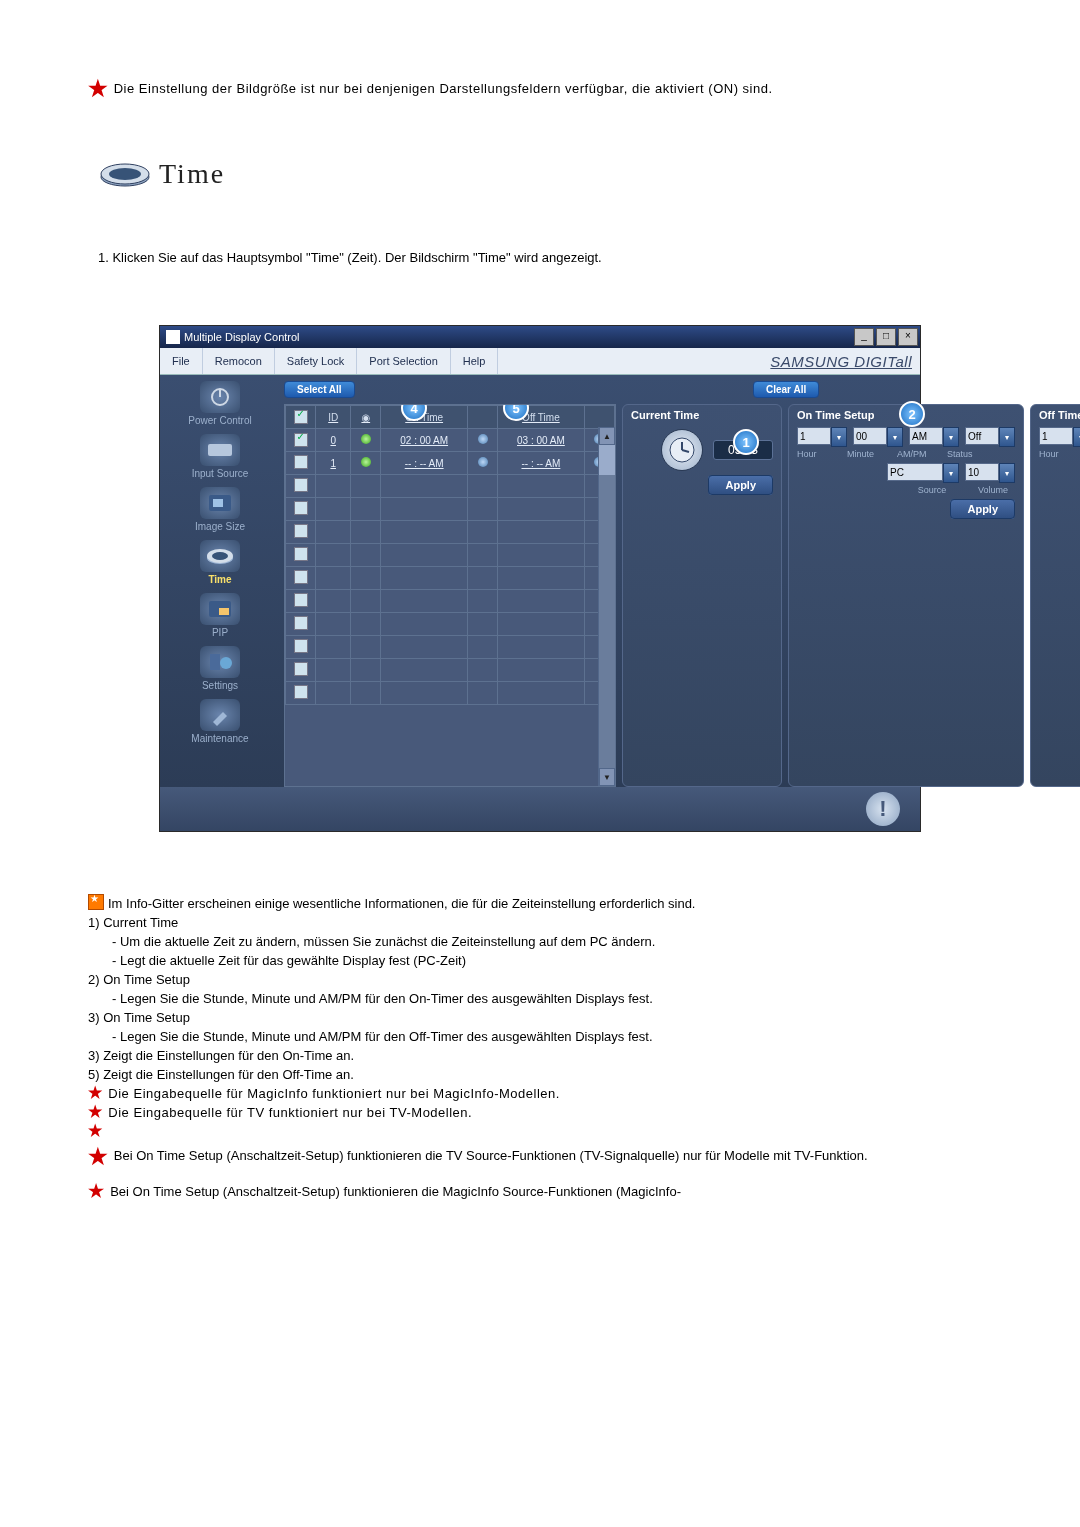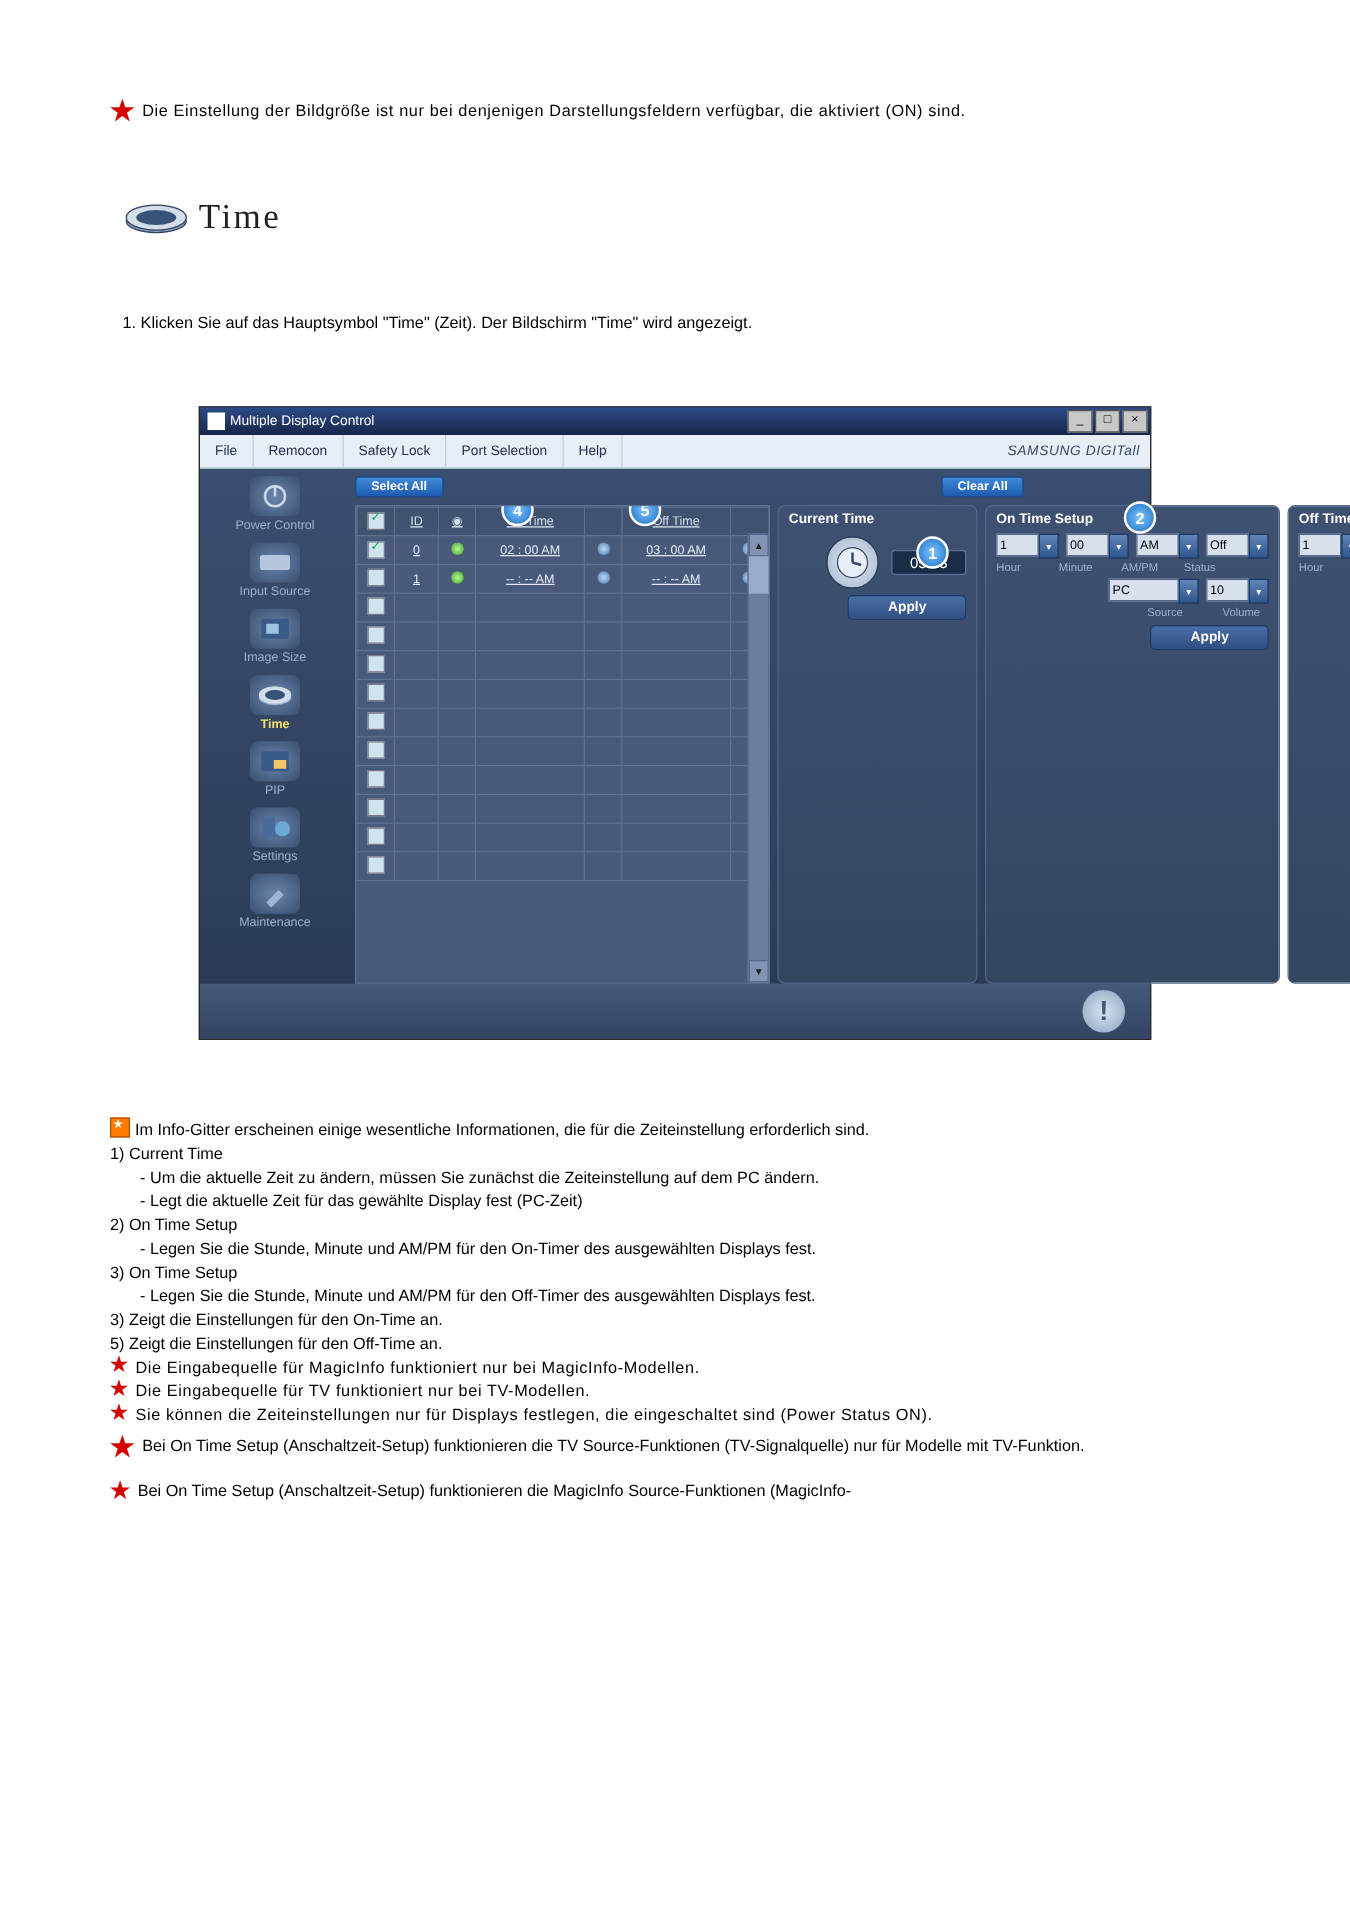--- a/index.html
+++ b/index.html
@@ -103,24 +103,25 @@
   }
   .menubar .mitem {
     padding: 0 12px;
     border-right: 1px solid #c0cde0;
     height: 100%;
     display: flex; align-items: center;
   }
   .brand {
     position: absolute;
     right: 8px;
-    font-size: 11px;
+    font-size: 15px;
     font-style: italic;
     color: #3a4a6a;
     letter-spacing: 0.5px;
+    text-decoration: underline;
   }
   .app-body {
     display: flex;
     background: linear-gradient(#3a4e70, #2c3c56);
     height: 412px;
   }
   .sidebar {
     width: 120px;
     flex-shrink: 0;
     padding-top: 6px;
@@ -220,21 +221,21 @@
     padding: 4px 8px 8px 8px;
     position:relative;
   }
   .panel-title {
     color:#fff;font-size:11px;font-weight:bold;margin-bottom:6px;
   }
   .clockrow{display:flex;align-items:center;gap:10px;margin:8px 0 6px 30px;}
   .clockface{width:40px;height:40px;border-radius:50%;background:radial-gradient(#e8eef6,#9fb2cb);border:1px solid #2a3a55;display:flex;align-items:center;justify-content:center;}
   .timebox{background:#1a2d47;border:1px solid #5b7196;color:#fff;padding:2px 14px;border-radius:3px;font-size:12px;}
   .apply-row{text-align:right;margin-top:6px;}
-  .applybtn{background:linear-gradient(#4a6ea8,#2f4f82);border:1px solid #1d3a66;color:#fff;font-size:11px;font-weight:bold;padding:3px 31px;border-radius:4px;text-align:center;}
+  .applybtn{background:linear-gradient(#4a6ea8,#2f4f82);border:1px solid #1d3a66;color:#fff;font-size:11px;font-weight:bold;padding:3px 16px;border-radius:4px;text-align:center;}
   .field-row{display:flex;gap:6px;align-items:center;margin-bottom:2px;}
   .dd{display:flex;}
   .dd input{width:28px;height:16px;font-size:10px;border:1px solid #56698a;background:#d7e1ee;padding:0 2px;}
   .dd .arr{width:14px;height:18px;background:linear-gradient(#5e84b8,#2f568e);border:1px solid #1d3a66;display:flex;align-items:center;justify-content:center;color:#fff;font-size:8px;}
   .lab-row{display:flex;gap:6px;}
   .lab-row span{font-size:9px;color:#9fb3cf;}
   .footer-bar{height:44px;background:linear-gradient(#46597a,#344563);display:flex;align-items:center;justify-content:flex-end;padding-right:20px;}
   .exmark{width:34px;height:34px;border-radius:50%;background:radial-gradient(#d8e3f0,#8ba2c0);display:flex;align-items:center;justify-content:center;color:#46597a;font-size:22px;font-weight:bold;}
   
   .info-icon{display:inline-block;width:14px;height:14px;background:#ff7a00;border:1px solid #b24a00;position:relative;margin-right:4px;top:2px;}
@@ -613,21 +614,20 @@
     <div class="midnote">
         <span class="small-star">★</span>
         <span class="txt">Die Eingabequelle für MagicInfo funktioniert nur bei MagicInfo-Modellen.</span>
       </div>
     <div class="midnote">
         <span class="small-star">★</span>
         <span class="txt">Die Eingabequelle für TV funktioniert nur bei TV-Modellen.</span>
       </div>
     <div class="midnote">
         <span class="small-star">★</span>
-        <span class="txt">Sie können die Zeiteinstellungen nur für Displays festlegen, die eingeschaltet sind (Power Status ON).</span>
       </div>
     <div class="bignote">
         <span class="star">★</span>
         <span class="txt">Bei On Time Setup (Anschaltzeit-Setup) funktionieren die TV Source-Funktionen (TV-Signalquelle) nur für Modelle mit TV-Funktion.</span>
       </div>
     <div class="bignote" style="margin-top:18px;">
         <span class="small-star" style="font-size:18px;">★</span>
         <span class="txt">Bei On Time Setup (Anschaltzeit-Setup) funktionieren die MagicInfo Source-Funktionen (MagicInfo-</span>
       </div>
   </div>

